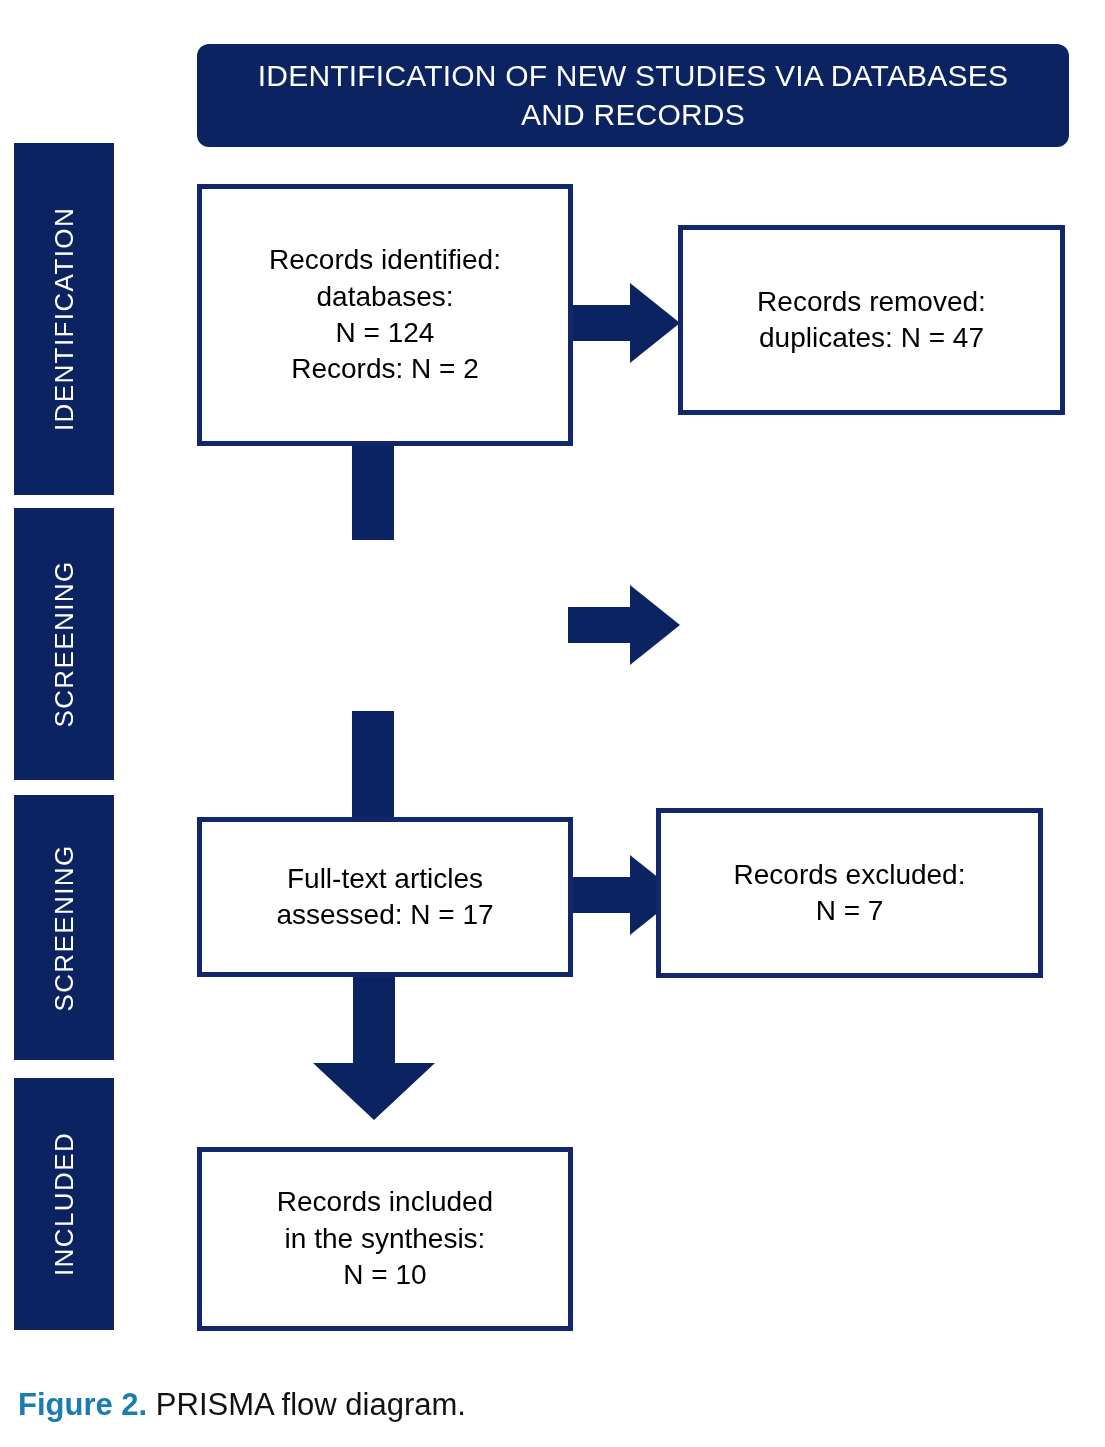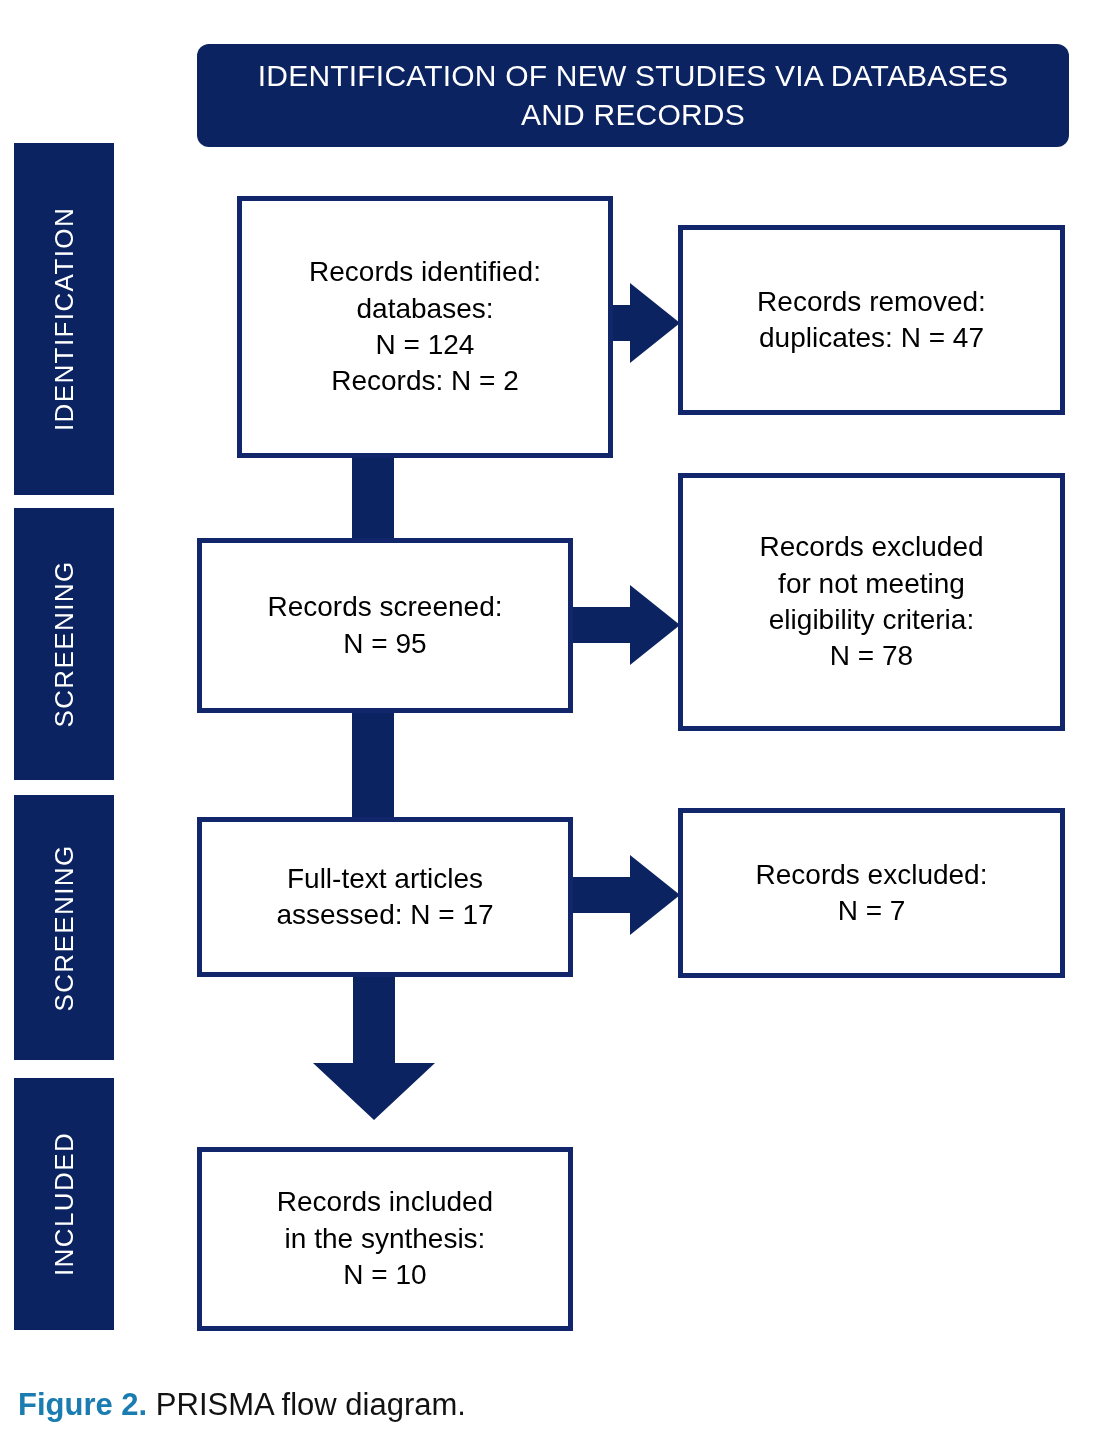--- a/index.html
+++ b/index.html
@@ -148,50 +148,40 @@
   </svg>
 
   <svg class="arrow-svg" style="left:568px; top:585px;" width="112" height="80" viewBox="0 0 112 80">
     <path d="M 0 22 L 62 22 L 62 0 L 112 40 L 62 80 L 62 58 L 0 58 Z"></path>
   </svg>
 
   <svg class="arrow-svg" style="left:568px; top:855px;" width="112" height="80" viewBox="0 0 112 80">
     <path d="M 0 22 L 62 22 L 62 0 L 112 40 L 62 80 L 62 58 L 0 58 Z"></path>
   </svg>
 
-  <div class="flow-box" style="left:197px; top:196px; width:376px; height:262px;margin-left:40px;">
+  <div class="flow-box" style="left:197px; top:184px; width:376px; height:262px;">
     <div class="btxt">Records identified:
 databases:
 N = 124
 Records: N = 2</div>
   </div>
 
   <div class="flow-box" style="left:678px; top:225px; width:387px; height:190px;">
     <div class="btxt">Records removed:
 duplicates: N = 47</div>
   </div>
 
-  <div class="flow-box" style="left:197px; top:538px; width:376px; height:175px;">
-    <div class="btxt">Records screened:
-N = 95</div>
-  </div>
 
-  <div class="flow-box" style="left:678px; top:473px; width:387px; height:258px;">
-    <div class="btxt">Records excluded
-for not meeting
-eligibility criteria:
-N = 78</div>
-  </div>
 
   <div class="flow-box" style="left:197px; top:817px; width:376px; height:160px;">
     <div class="btxt">Full-text articles
 assessed: N = 17</div>
   </div>
 
-  <div class="flow-box" style="left:678px; top:808px; width:387px; height:170px;">
+  <div class="flow-box" style="left:656px; top:808px; width:387px; height:170px;">
     <div class="btxt">Records excluded:
 N = 7</div>
   </div>
 
   <div class="flow-box" style="left:197px; top:1147px; width:376px; height:184px;">
     <div class="btxt">Records included
 in the synthesis:
 N = 10</div>
   </div>
 

